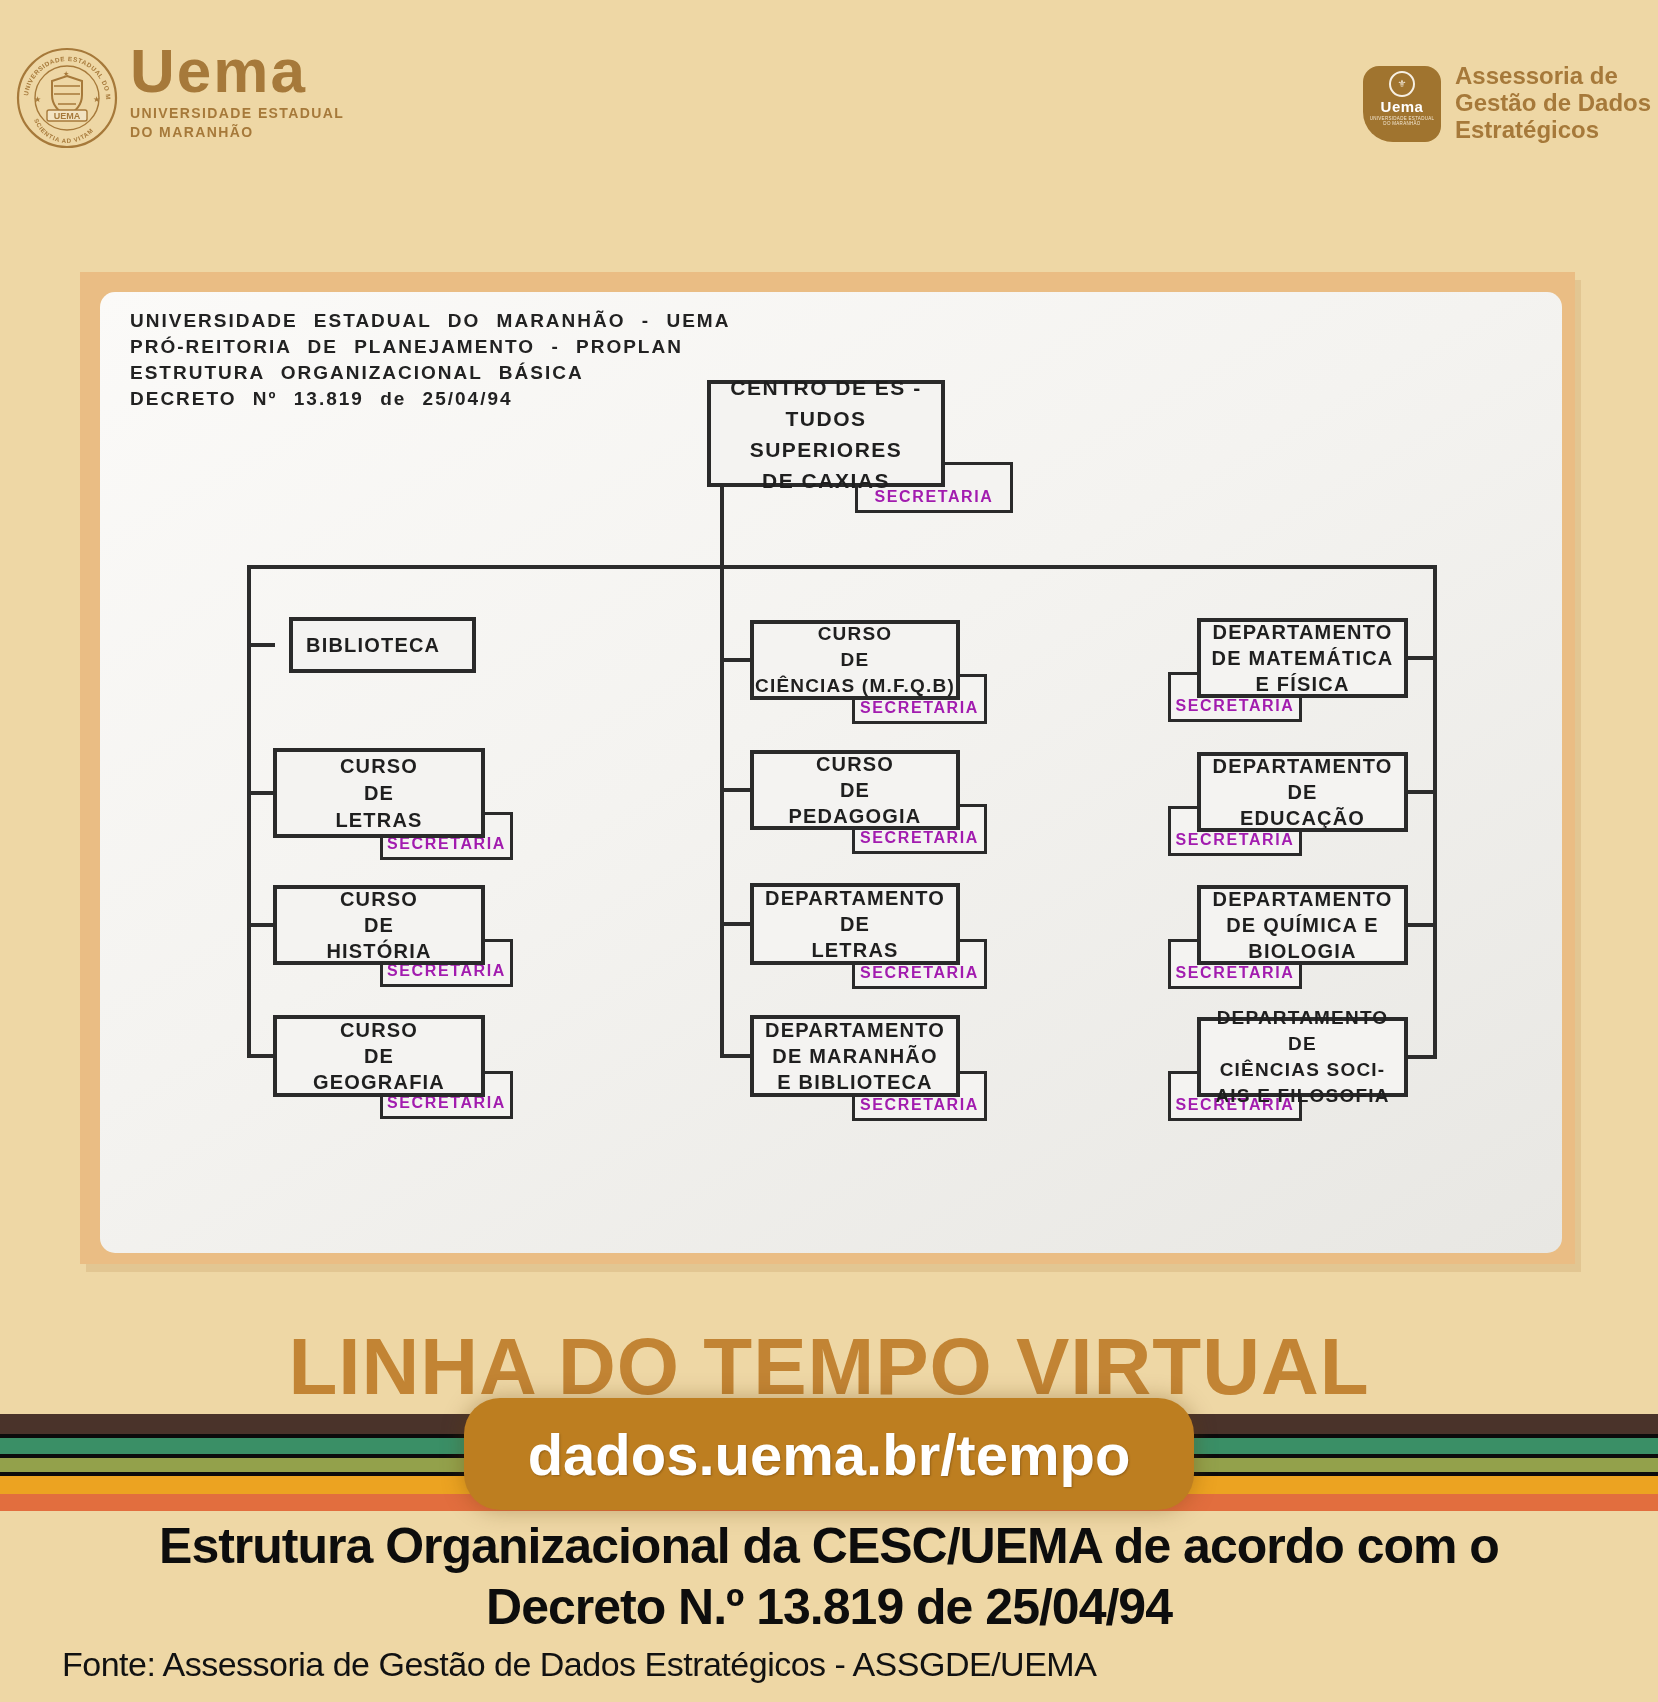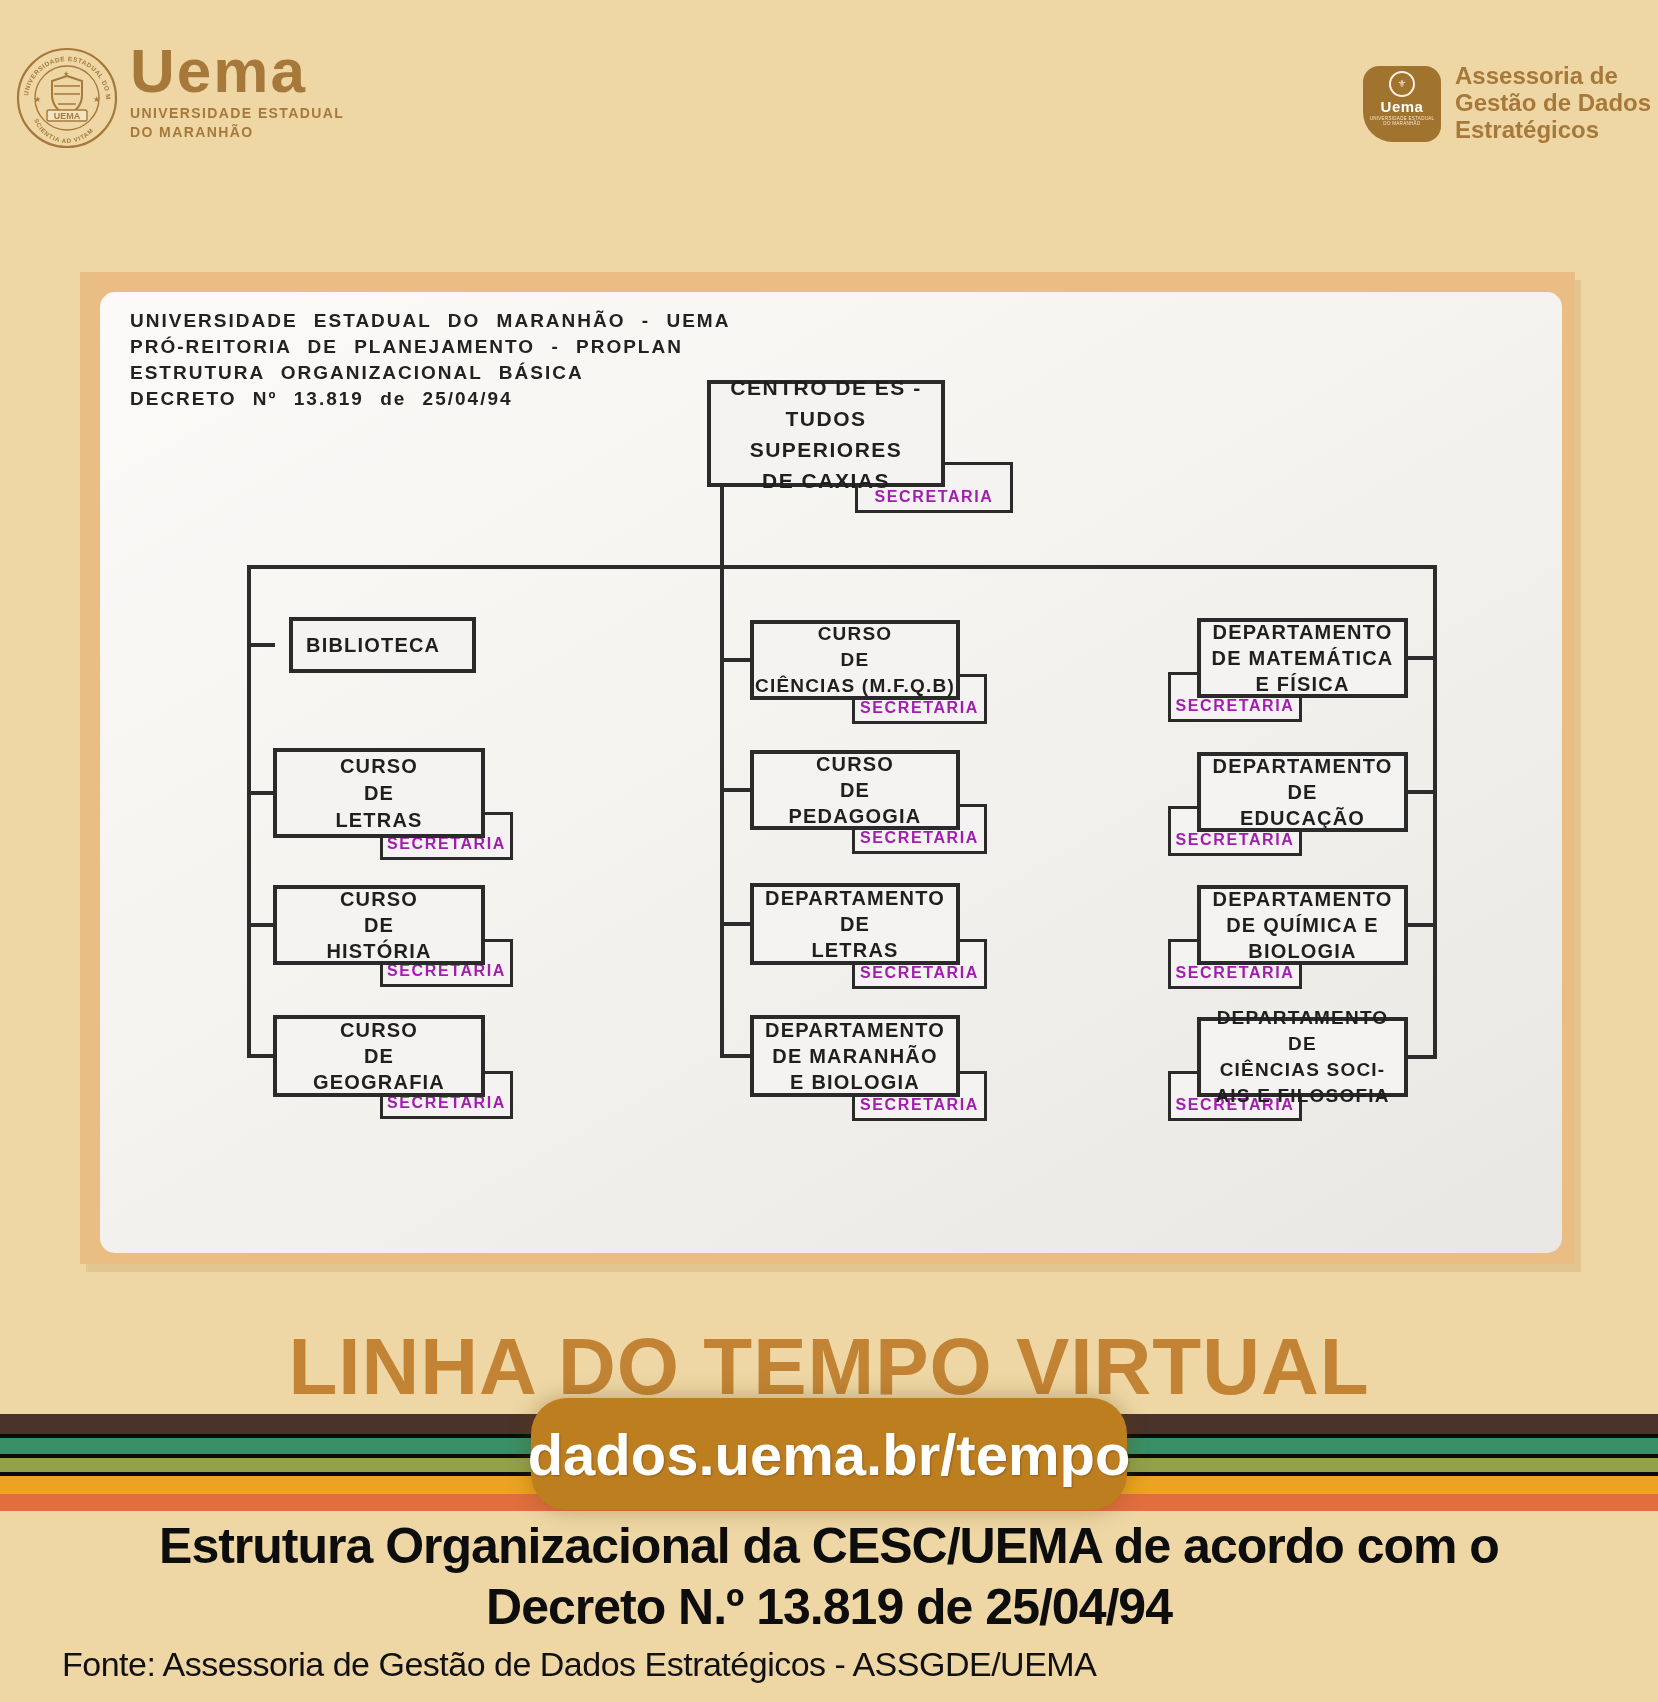--- a/index.html
+++ b/index.html
@@ -40,21 +40,21 @@
   .obox.single{align-items:flex-start;padding-left:13px;}
   .sec{position:absolute;box-sizing:border-box;border:3px solid #2a2a2a;background:#f4f3f1;
        color:#a21caf;font-weight:700;font-size:16px;letter-spacing:1.6px;
        display:flex;align-items:flex-end;justify-content:center;padding-bottom:4px;}
 
   
   .big-title{position:absolute;left:0;right:0;top:1326px;text-align:center;color:#c28434;
              font-size:80px;font-weight:700;letter-spacing:1px;line-height:82px;}
   .stripes{position:absolute;left:0;top:1414px;width:1658px;}
   .stripes div{width:100%;}
-  .url-pill{position:absolute;left:50%;top:1398px;transform:translateX(-50%);width:596px;height:112px;
+  .url-pill{position:absolute;left:50%;top:1398px;transform:translateX(-50%);width:730px;height:112px;
             background:#bd7e20;border-radius:36px;display:flex;align-items:center;justify-content:center;
             box-shadow:0 0 22px rgba(96,59,8,.35);z-index:5;}
   .url-pill span{color:#fff;font-size:58px;font-weight:700;letter-spacing:0;
                  text-shadow:1px 1px 2px rgba(70,40,0,.35);}
   .caption{position:absolute;left:0;right:0;top:1516px;text-align:center;color:#0d0d0d;
            font-weight:700;font-size:50px;line-height:61px;letter-spacing:-1px;}
   .source{position:absolute;left:62px;top:1645px;color:#111;font-size:34px;font-weight:400;letter-spacing:-.5px;}
 </style>
 </head>
 <body>
@@ -189,21 +189,21 @@
       <div class="obox" style="left:650px;top:591px;width:210px;height:82px;">
         <div>DEPARTAMENTO</div>
         <div>DE</div>
         <div>LETRAS</div>
       </div>
 
       <div class="sec" style="left:752px;top:779px;width:135px;height:50px;">SECRETARIA</div>
       <div class="obox" style="left:650px;top:723px;width:210px;height:82px;">
         <div>DEPARTAMENTO</div>
         <div>DE MARANHÃO</div>
-        <div>E BIOLOGIA</div>
+        <div>E BIBLIOTECA</div>
       </div>
 
       <div class="sec" style="left:1068px;top:380px;width:134px;height:50px;">SECRETARIA</div>
       <div class="obox" style="left:1097px;top:326px;width:211px;height:80px;">
         <div>DEPARTAMENTO</div>
         <div>DE MATEMÁTICA</div>
         <div>E FÍSICA</div>
       </div>
 
       <div class="sec" style="left:1068px;top:514px;width:134px;height:50px;">SECRETARIA</div>

